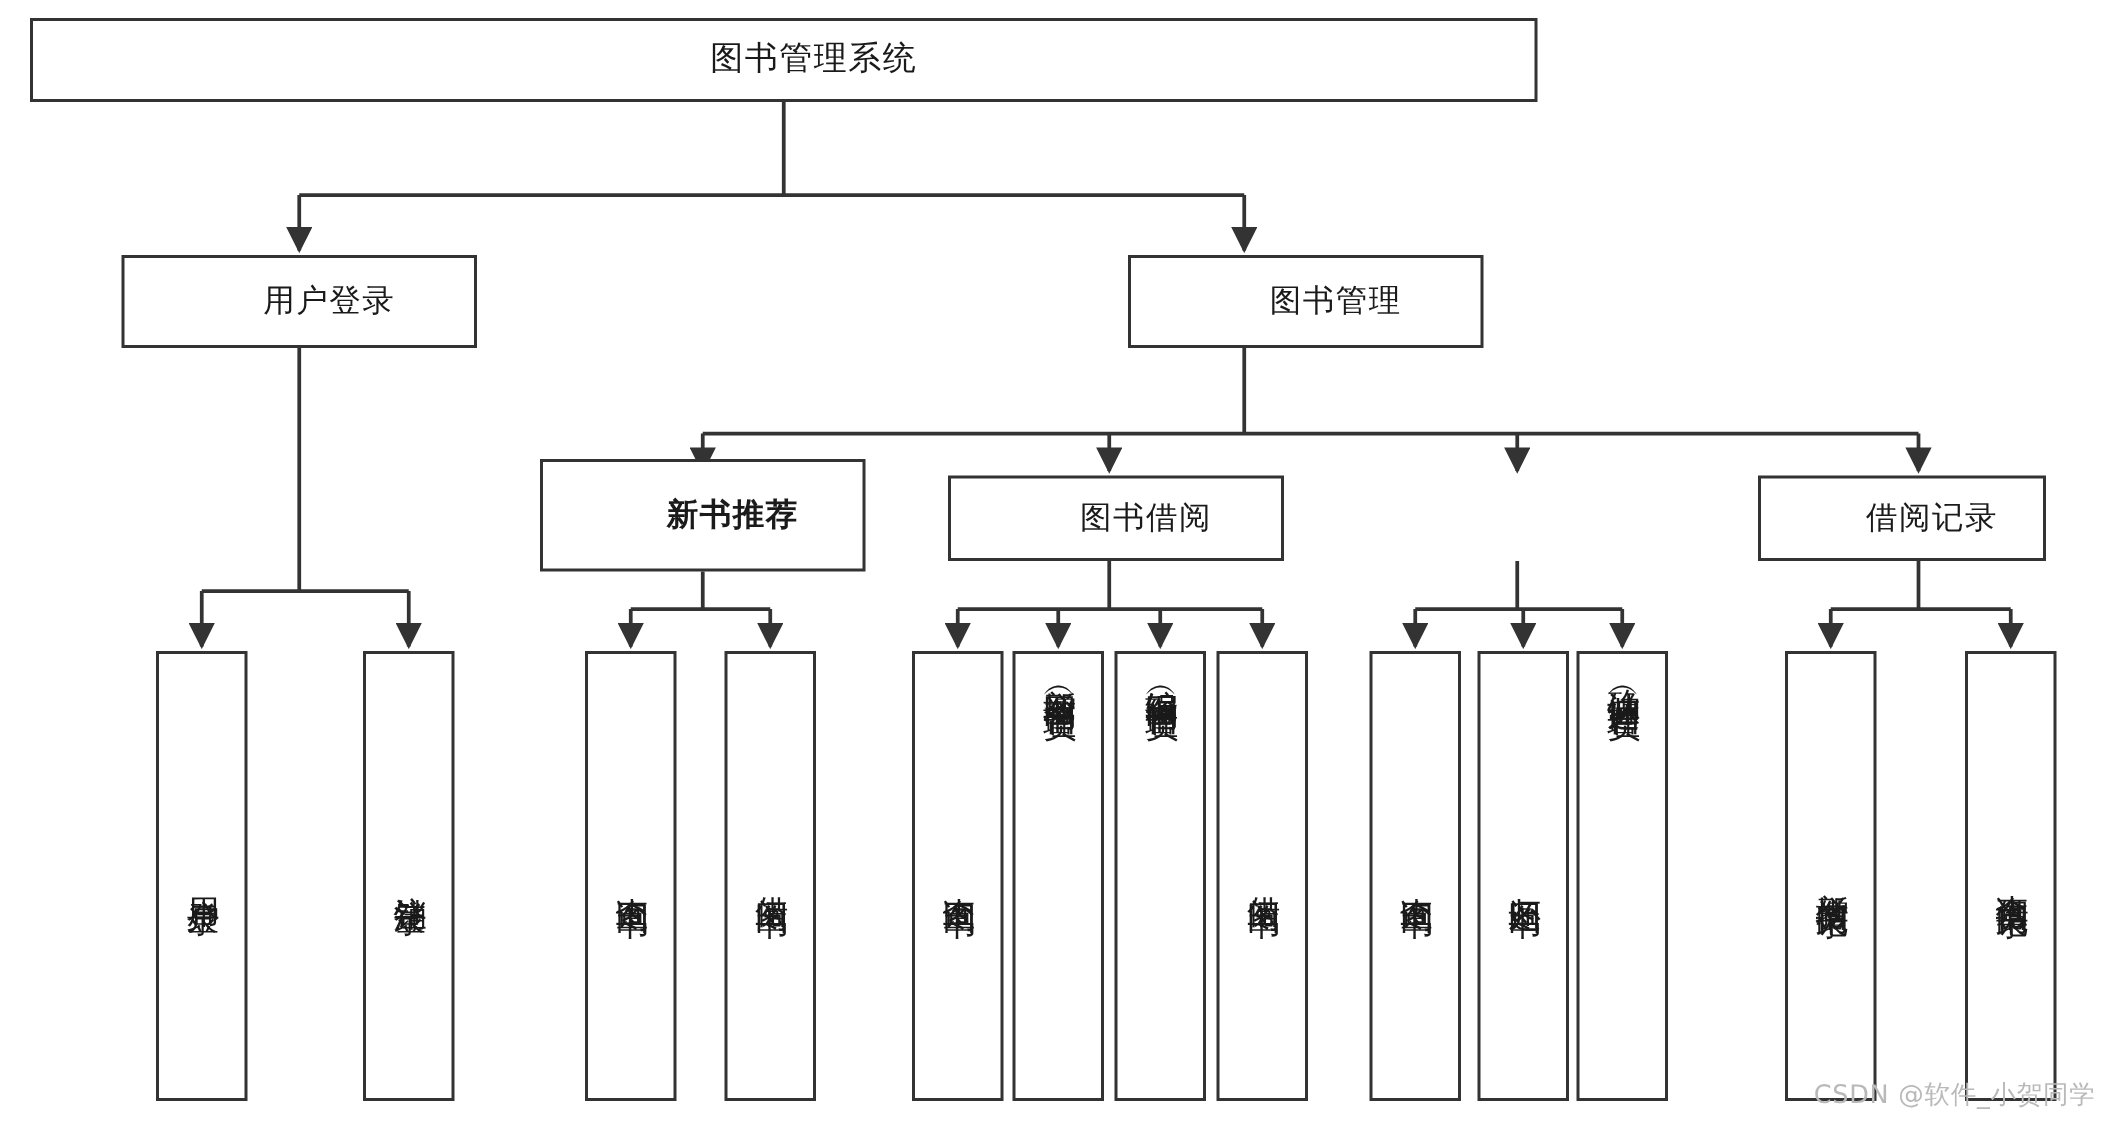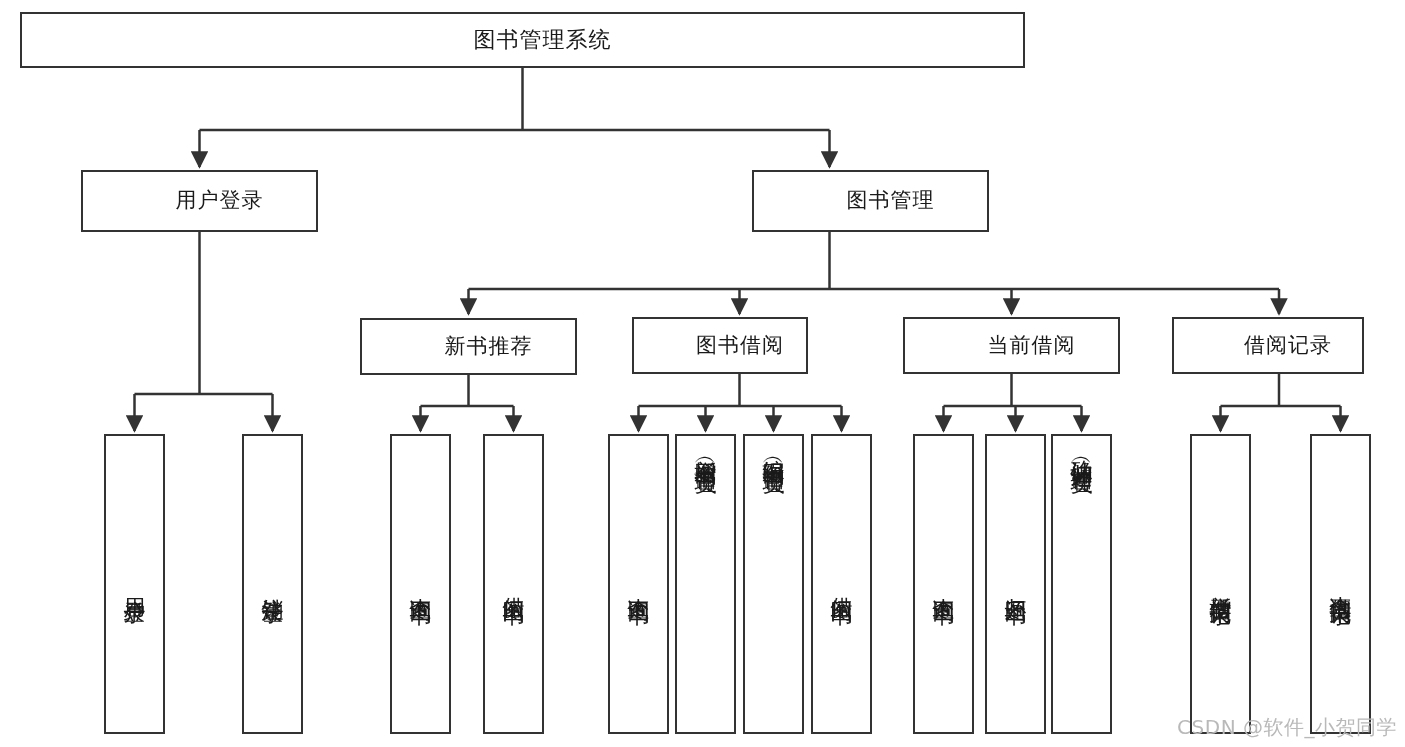--- a/index.html
+++ b/index.html
@@ -61,21 +61,21 @@
     display: block;
     white-space: pre-line;
   }
   .node.vert .label {
     white-space: normal;
   }
   .watermark {
     position: absolute;
     right: 8px;
     bottom: 6px;
-    font-size: 20px;
+    font-size: 17px;
     color: #b9b9b9;
     letter-spacing: 0.5px;
     white-space: nowrap;
     font-family: "DejaVu Sans", "Liberation Sans", sans-serif;
   }
 </style>
 </head>
 <body>
 
 <div id="canvas">
@@ -127,28 +127,25 @@
     <span class="label">图书管理系统</span>
   </div>
 
   <div class="node horiz" style="left: 81px; top: 170px; width: 237px; height: 62px;">
     <span class="label">用户登录</span>
   </div>
   <div class="node horiz" style="left: 711px; top: 170px; width: 237px; height: 62px; margin-left: 41px;">
     <span class="label">图书管理</span>
   </div>
 
-  <div class="node horiz" style="left: 360px; top: 318px; width: 217px; height: 57px;">
+  <div class="node horiz" style="left: 360px; top: 306px; width: 217px; height: 75px; font-weight: bold;">
     <span class="label">新书推荐</span>
   </div>
-  <div class="node horiz" style="left: 632px; top: 317px; width: 176px; height: 57px;">
+  <div class="node horiz" style="left: 632px; top: 317px; width: 224px; height: 57px;">
     <span class="label">图书借阅</span>
-  </div>
-  <div class="node horiz" style="left: 903px; top: 317px; width: 217px; height: 57px;">
-    <span class="label">当前借阅</span>
   </div>
   <div class="node horiz" style="left: 1172px; top: 317px; width: 192px; height: 57px;">
     <span class="label">借阅记录</span>
   </div>
 
   <div class="node vert" style="left: 104px; top: 434px; width: 61px; height: 300px;">
     <span class="label">用户登录</span>
   </div>
   <div class="node vert" style="left: 242px; top: 434px; width: 61px; height: 300px;">
     <span class="label">注销登录</span>

